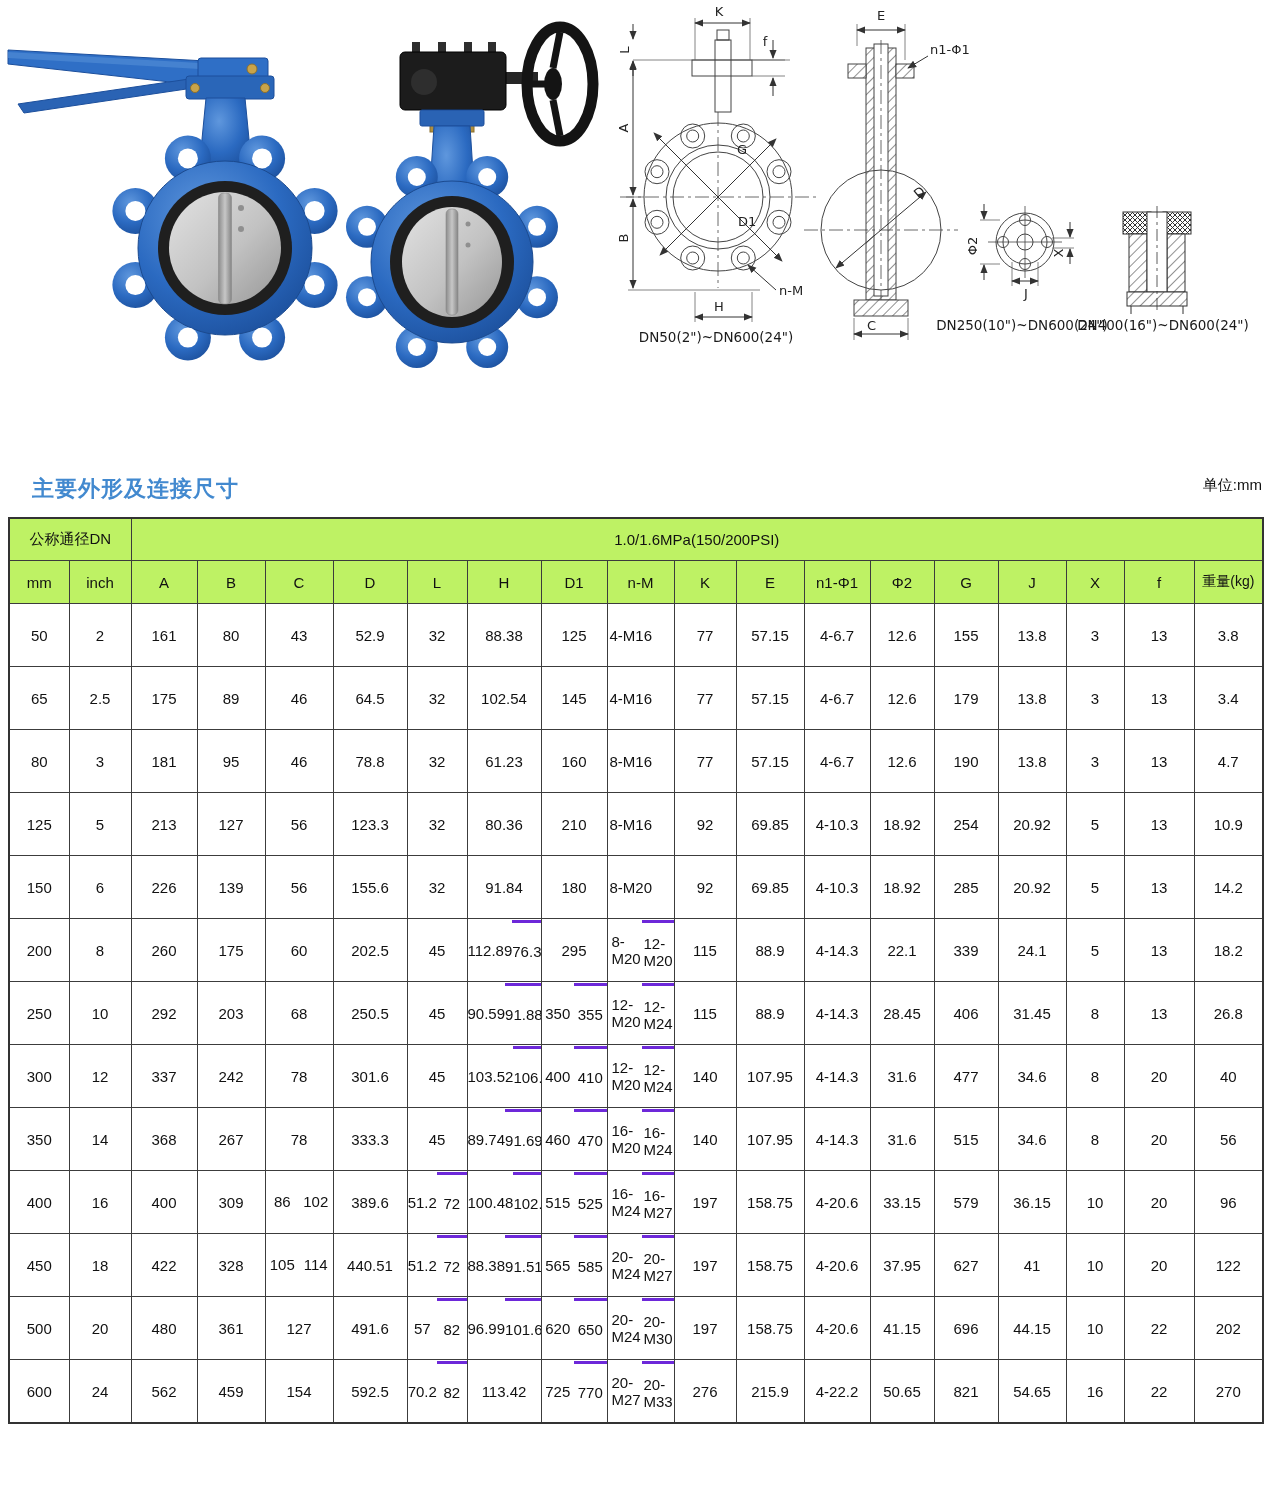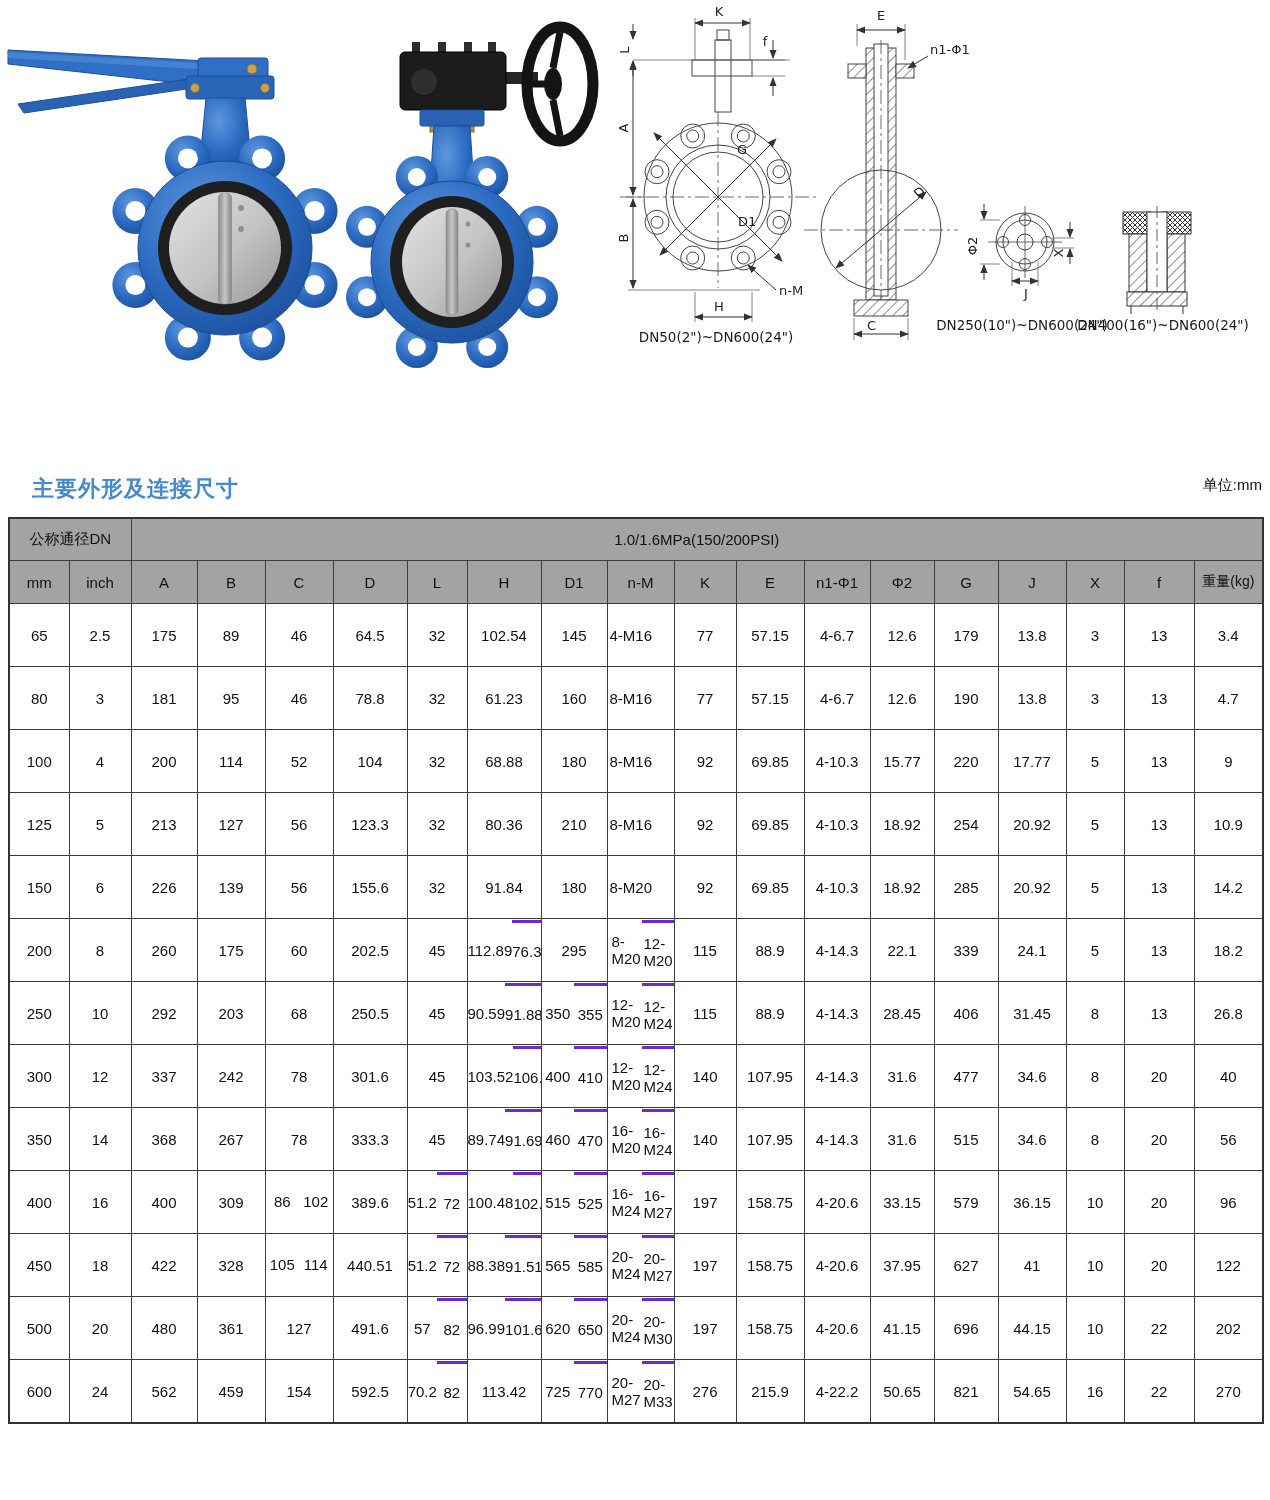--- a/index.html
+++ b/index.html
@@ -6,21 +6,21 @@
   .page{position:relative;width:1270px;height:1500px;background:#fff;overflow:hidden;
         font-family:"Liberation Sans","DejaVu Sans",sans-serif;color:#111;}
   
   .section-title{position:absolute;left:24px;top:466px;margin:8px;font-size:22px;font-weight:bold;color:#4289cf;letter-spacing:1px;}
   .unit-label{position:absolute;right:8px;top:476px;font-size:15px;color:#111;margin-left:32px;}
   
   table.vtable{position:absolute;top:517px;left:8px;width:1254px;border-collapse:collapse;table-layout:fixed;
                border:2px solid #333;}
   table.vtable th,table.vtable td{border:1px solid #3c3c3c;text-align:center;font-size:15px;color:#111;
                padding:0;overflow:hidden;}
-  table.vtable thead th{background:#a3a3a3;font-weight:400;}
+  table.vtable thead th{background:#bef264;font-weight:400;}
   table.vtable tr.h1 th{height:41px;}
   table.vtable tr.h2 th{height:42px;}
   table.vtable tbody td{height:62px;background:#fff;}
   table.vtable td.nm{text-align:left;padding-left:2px;}
   table.vtable th.wkg{font-size:14px;}
   .cellwrap{display:flex;flex-direction:row;height:61px;}
   .half{flex:1;display:flex;align-items:center;justify-content:center;}
   .half.bt{border-top:3px solid #6d28d9;}
   td.nm .half{justify-content:flex-start;padding-left:2px;}
   .stackline{line-height:20px;}
@@ -339,20 +339,41 @@
           <th>Φ2</th>
           <th>G</th>
           <th>J</th>
           <th>X</th>
           <th>f</th>
           <th class="wkg">重量(kg)</th>
         </tr>
       </thead>
       <tbody>
         <tr>
+          <td>50</td>
+          <td>2</td>
+          <td>161</td>
+          <td>80</td>
+          <td>43</td>
+          <td>52.9</td>
+          <td>32</td>
+          <td>88.38</td>
+          <td>125</td>
+          <td class="nm">4-M16</td>
+          <td>77</td>
+          <td>57.15</td>
+          <td>4-6.7</td>
+          <td>12.6</td>
+          <td>155</td>
+          <td>13.8</td>
+          <td>3</td>
+          <td>13</td>
+          <td>3.8</td>
+        </tr>
+        <tr>
           <td>65</td>
           <td>2.5</td>
           <td>175</td>
           <td>89</td>
           <td>46</td>
           <td>64.5</td>
           <td>32</td>
           <td>102.54</td>
           <td>145</td>
           <td class="nm">4-M16</td>
@@ -381,41 +402,20 @@
           <td>57.15</td>
           <td>4-6.7</td>
           <td>12.6</td>
           <td>190</td>
           <td>13.8</td>
           <td>3</td>
           <td>13</td>
           <td>4.7</td>
         </tr>
         <tr>
-          <td>100</td>
-          <td>4</td>
-          <td>200</td>
-          <td>114</td>
-          <td>52</td>
-          <td>104</td>
-          <td>32</td>
-          <td>68.88</td>
-          <td>180</td>
-          <td class="nm">8-M16</td>
-          <td>92</td>
-          <td>69.85</td>
-          <td>4-10.3</td>
-          <td>15.77</td>
-          <td>220</td>
-          <td>17.77</td>
-          <td>5</td>
-          <td>13</td>
-          <td>9</td>
-        </tr>
-        <tr>
           <td>125</td>
           <td>5</td>
           <td>213</td>
           <td>127</td>
           <td>56</td>
           <td>123.3</td>
           <td>32</td>
           <td>80.36</td>
           <td>210</td>
           <td class="nm">8-M16</td>

